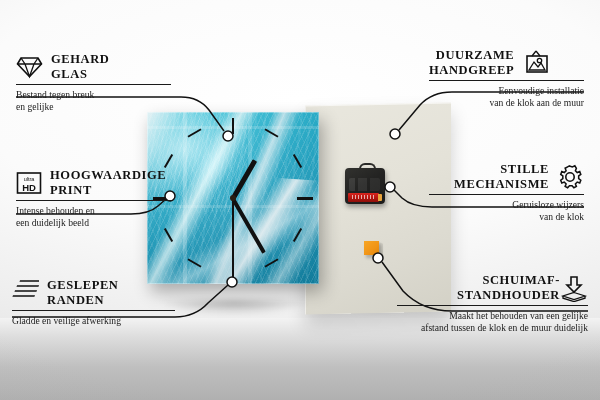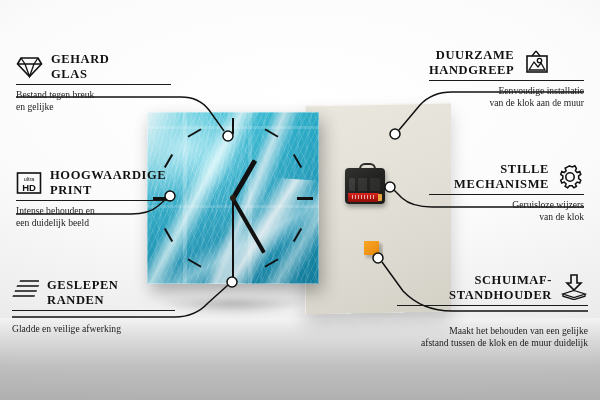--- a/index.html
+++ b/index.html
@@ -297,21 +297,21 @@
         <svg width="27" height="24" viewBox="0 0 27 24">
           <path class="svgline" d="M3,2 L24,2 M2,7 L24,7 M2,12 L24,12 M2,17 L24,17" transform="skewX(-22) translate(6,1)"></path>
         </svg>
       </span>
       <span>
         <div class="cl-title">GESLEPEN</div>
         <div class="cl-title">RANDEN</div>
       </span>
     </div>
     <div class="cl-rule" style="margin-top:3px;width:163px;"></div>
-    <div class="cl-desc" style="margin-top:12px;">Gladde en veilige afwerking</div>
+    <div class="cl-desc" style="margin-top:4px;">Gladde en veilige afwerking</div>
     <div class="cl-desc"></div>
   </div>
 
   <div class="callout l-right" style="left:429px;top:48px;width:155px;">
     <div style="display:flex;align-items:center;justify-content:flex-start;gap:8px;">
       <span>
         <div class="cl-title">DUURZAME</div>
         <div class="cl-title">HANDGREEP</div>
       </span>
       <span class="icon-box">
@@ -340,31 +340,31 @@
           <circle class="svgline" cx="13" cy="13" r="4.2"></circle>
         </svg>
       </span>
     </div>
     <div class="cl-rule" style="margin-top:3px;width:155px;"></div>
     <div class="cl-desc" style="margin-top:4px;">Geruisloze wijzers</div>
     <div class="cl-desc">van de klok</div>
   </div>
 
   <div class="callout l-right" style="left:397px;top:273px;width:191px;">
-    <div style="display:flex;align-items:flex-start;justify-content:flex-end;gap:8px;">
+    <div style="display:flex;align-items:flex-end;justify-content:flex-end;gap:0;">
       <span>
         <div class="cl-title">SCHUIMAF-</div>
         <div class="cl-title">STANDHOUDER</div>
       </span>
       <span class="icon-box">
         <svg width="28" height="27" viewBox="0 0 28 27">
           <path class="svgline" d="M11,2 h6 v8 h4 l-7,7 l-7,-7 h4 Z"></path>
           <path class="svgline-thin" d="M14,17.5 L25,21 L14,24.5 L3,21 Z"></path>
           <path class="svgline-thin" d="M3,21 v2.2 L14,26.6 L25,23.2 V21"></path>
         </svg>
       </span>
     </div>
     <div class="cl-rule" style="margin-top:3px;width:191px;"></div>
-    <div class="cl-desc" style="margin-top:19px;">Maakt het behouden van een gelijke</div>
+    <div class="cl-desc" style="margin-top:4px;">Maakt het behouden van een gelijke</div>
     <div class="cl-desc">afstand tussen de klok en de muur duidelijk</div>
   </div>
 
 </div>
 
 </body></html>

